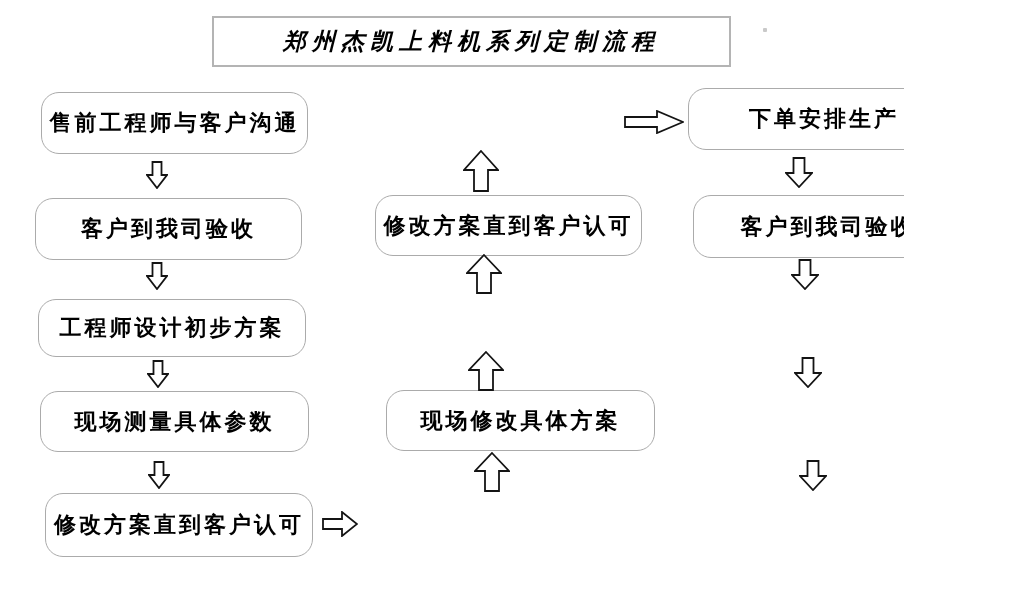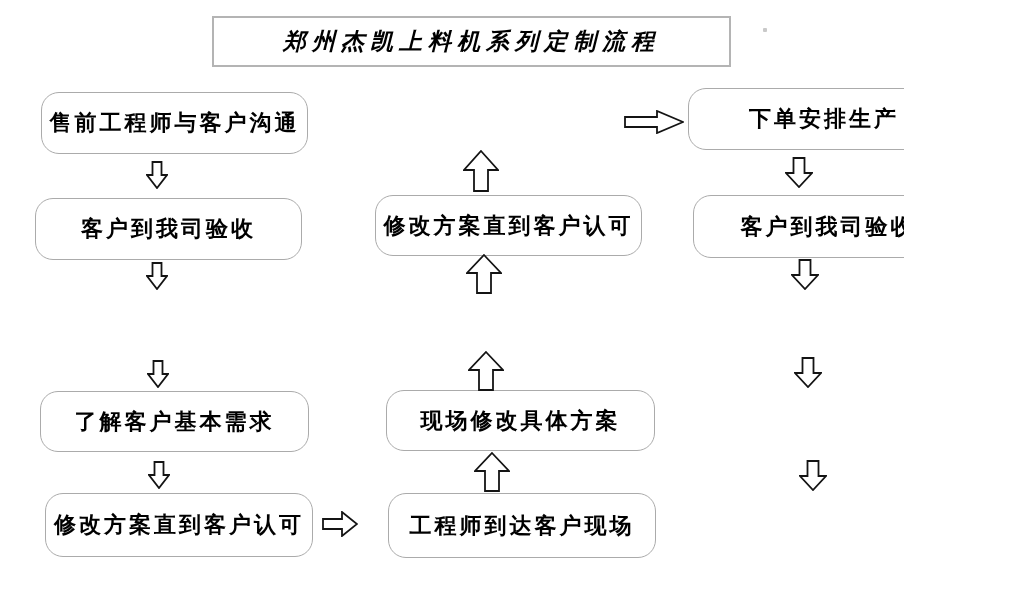--- a/index.html
+++ b/index.html
@@ -43,22 +43,25 @@
     <span class="title-text">郑州杰凯上料机系列定制流程</span>
   </div>
   <div class="artifact-dot"></div>
 
   <div class="box" style="left:33px;top:92px;width:267px;height:62px">
     <span class="box-text">售前工程师与客户沟通</span>
   </div>
   <div class="box" style="left:27px;top:198px;width:267px;height:62px">
     <span class="box-text">客户到我司验收</span>
   </div>
+  <div class="box" style="left:30px;top:299px;width:268px;height:58px">
+    <span class="box-text">工程师设计初步方案</span>
+  </div>
   <div class="box" style="left:32px;top:391px;width:269px;height:61px">
-    <span class="box-text">了解客户基本需求</span>
+    <span class="box-text">现场测量具体参数</span>
   </div>
   <div class="box" style="left:37px;top:493px;width:268px;height:64px">
     <span class="box-text">修改方案直到客户认可</span>
   </div>
 
   <div class="arrow" style="left:146px;top:161px">
     <svg width="22" height="28" viewBox="0 0 22 28">
         <polygon points="6.5,1 15.5,1 15.5,14 21,14 11,27 1,14 6.5,14"></polygon>
       </svg>
   </div>
@@ -82,23 +85,20 @@
     <svg width="36" height="26" viewBox="0 0 36 26">
         <polygon points="1,8 20,8 20,1 35,13 20,25 20,18 1,18"></polygon>
       </svg>
   </div>
 
   <div class="box" style="left:367px;top:195px;width:267px;height:61px">
     <span class="box-text">修改方案直到客户认可</span>
   </div>
   <div class="box" style="left:378px;top:390px;width:269px;height:61px">
     <span class="box-text">现场修改具体方案</span>
-  </div>
-  <div class="box" style="left:380px;top:493px;width:268px;height:65px">
-    <span class="box-text">工程师到达客户现场</span>
   </div>
 
   <div class="arrow" style="left:463px;top:150px">
     <svg width="36" height="42" viewBox="0 0 36 42">
         <polygon points="18,1 35,20 25,20 25,41 11,41 11,20 1,20"></polygon>
       </svg>
   </div>
   <div class="arrow" style="left:466px;top:254px">
     <svg width="36" height="40" viewBox="0 0 36 40">
         <polygon points="18,1 35,19 25,19 25,39 11,39 11,19 1,19"></polygon>

